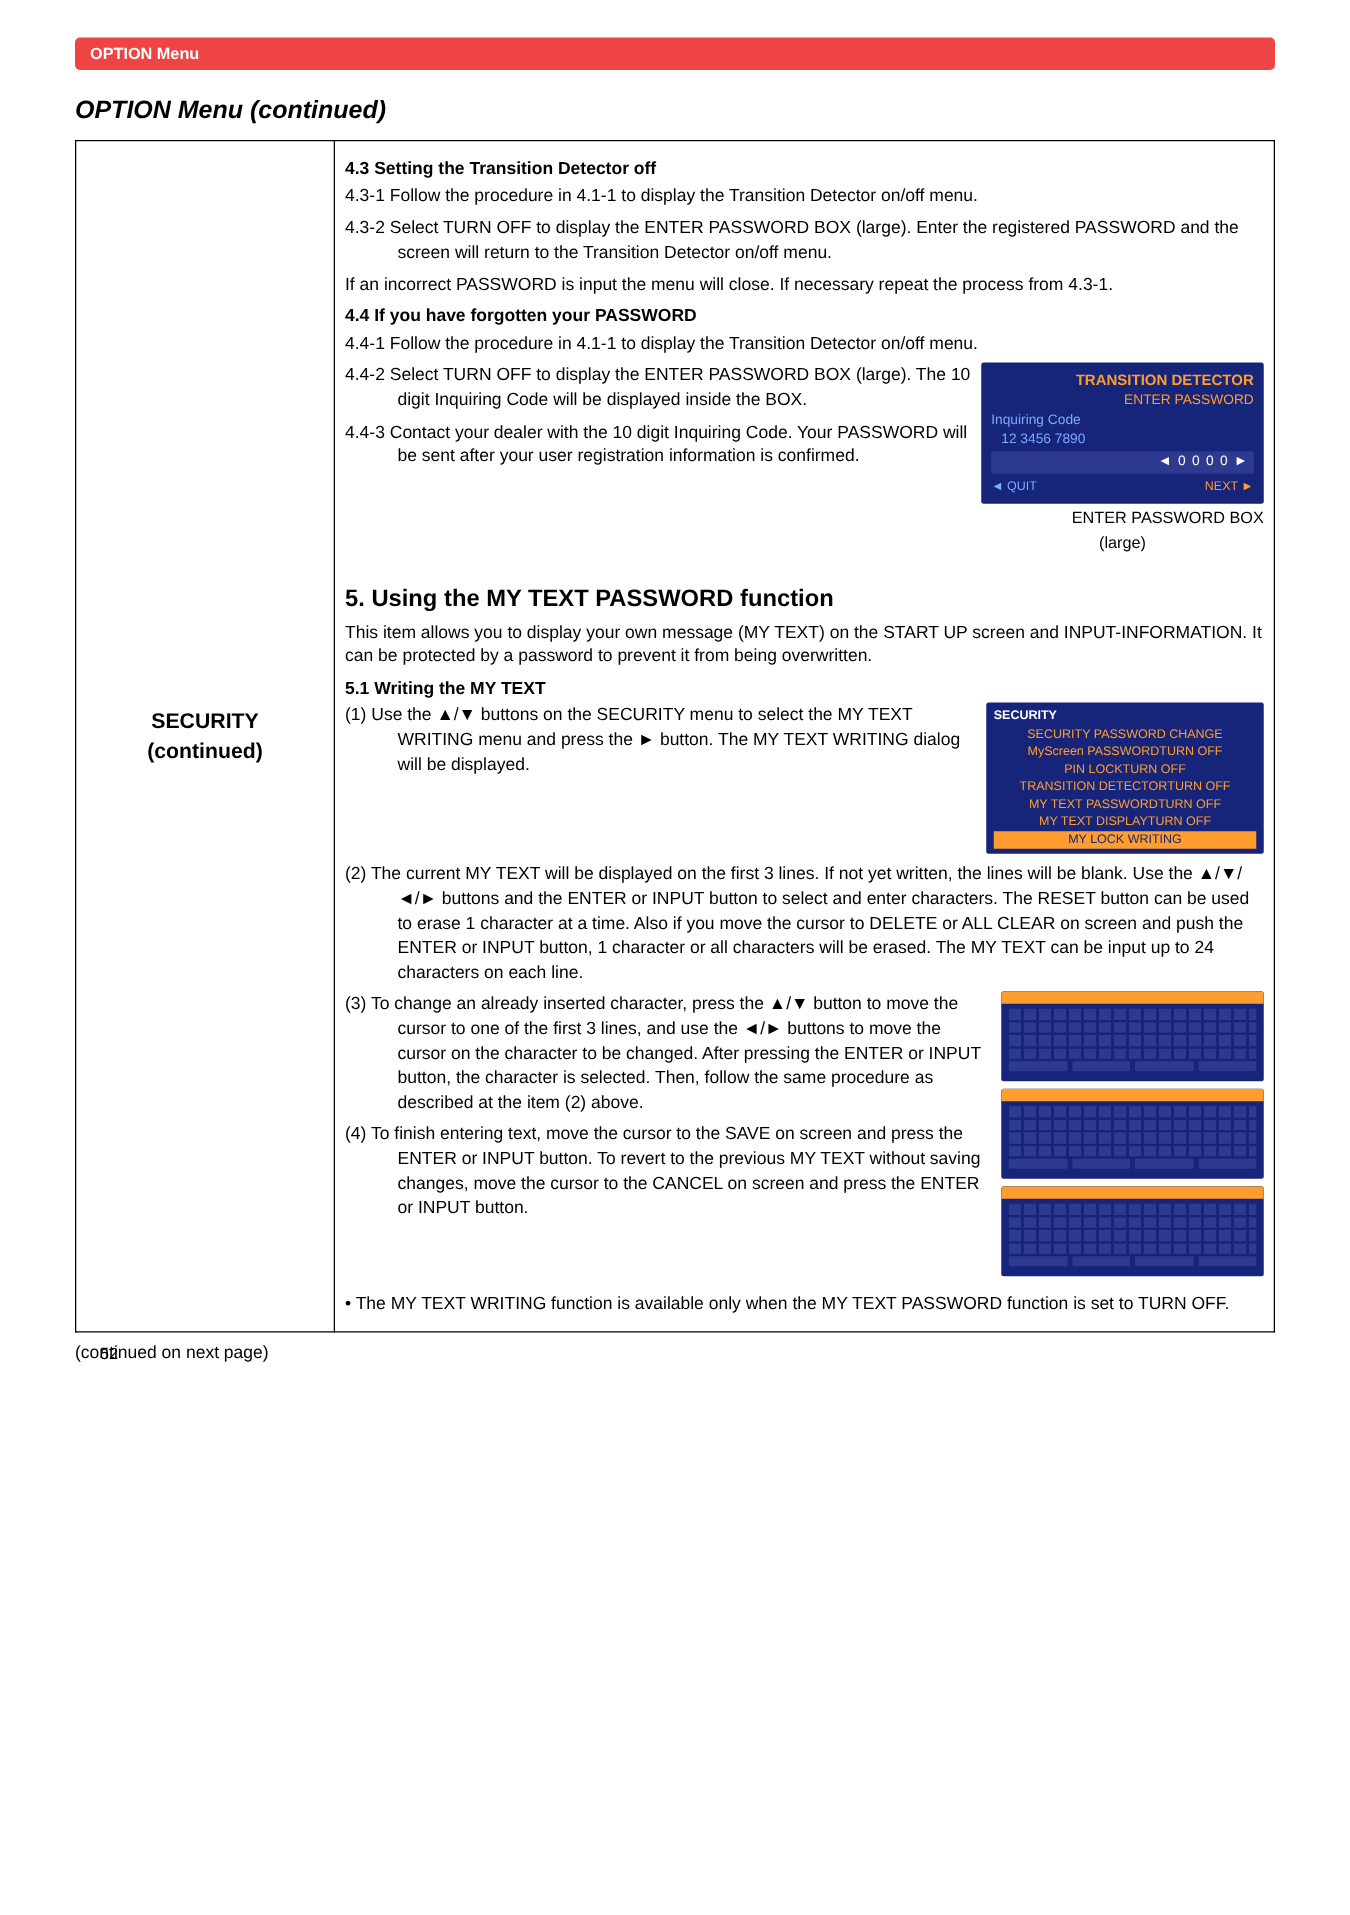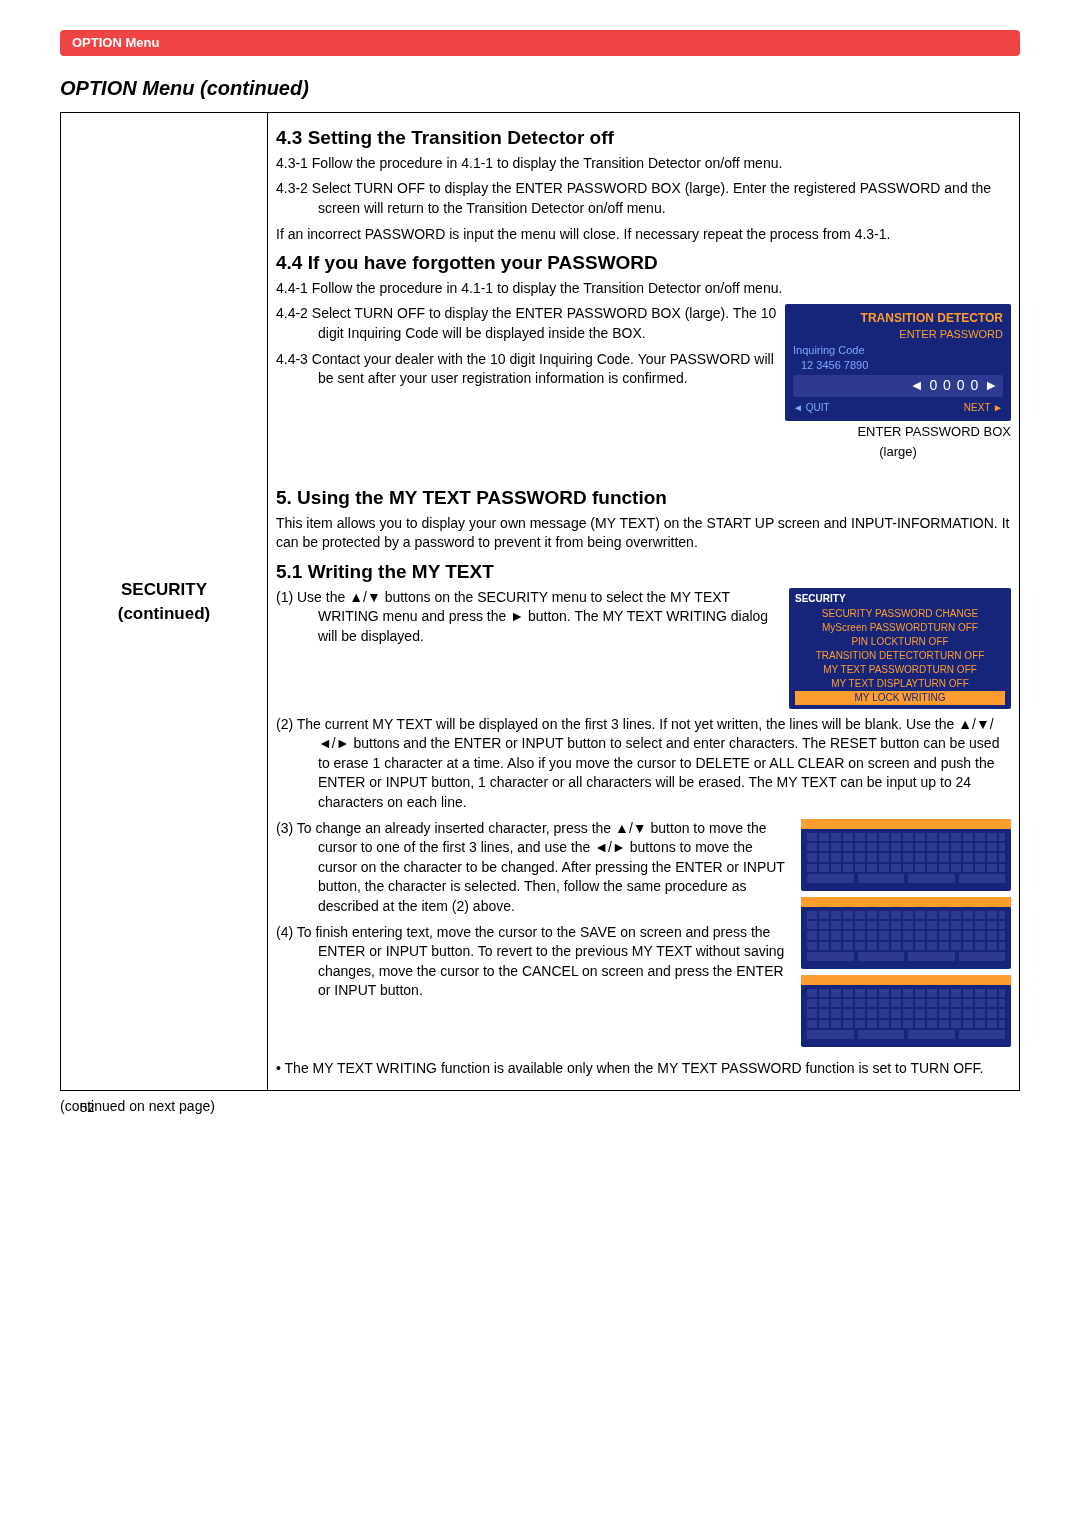--- a/index.html
+++ b/index.html
@@ -45,21 +45,21 @@
     font-size: 17px;
   }
   .col-item {
     width: 190px;
     text-align: center;
     vertical-align: middle !important;
     font-weight: bold;
     font-size: 17px;
   }
   .desc h3 {
-    font-size: 19px;
+    font-size: 14px;
     font-weight: bold;
     margin: 6px 0 2px 0;
   }
   .desc h2 {
     font-size: 19px;
     font-weight: bold;
     margin: 20px 0 2px 0;
   }
   .desc p {
     margin: 2px 0 6px 0;
@@ -95,21 +95,21 @@
   }
   .osd-row {
     display: flex;
     justify-content: space-between;
   }
   .osd-digits {
     background: #2e3a8f;
     text-align: right;
     padding: 1px 4px;
     margin-top: 2px;
-    font-size: 14px;
+    font-size: 11px;
     letter-spacing: 1px;
     border-radius: 2px;
   }
   .osd-footer {
     display: flex;
     justify-content: space-between;
     font-size: 10px;
     margin-top: 4px;
   }
   .osd-caption {

